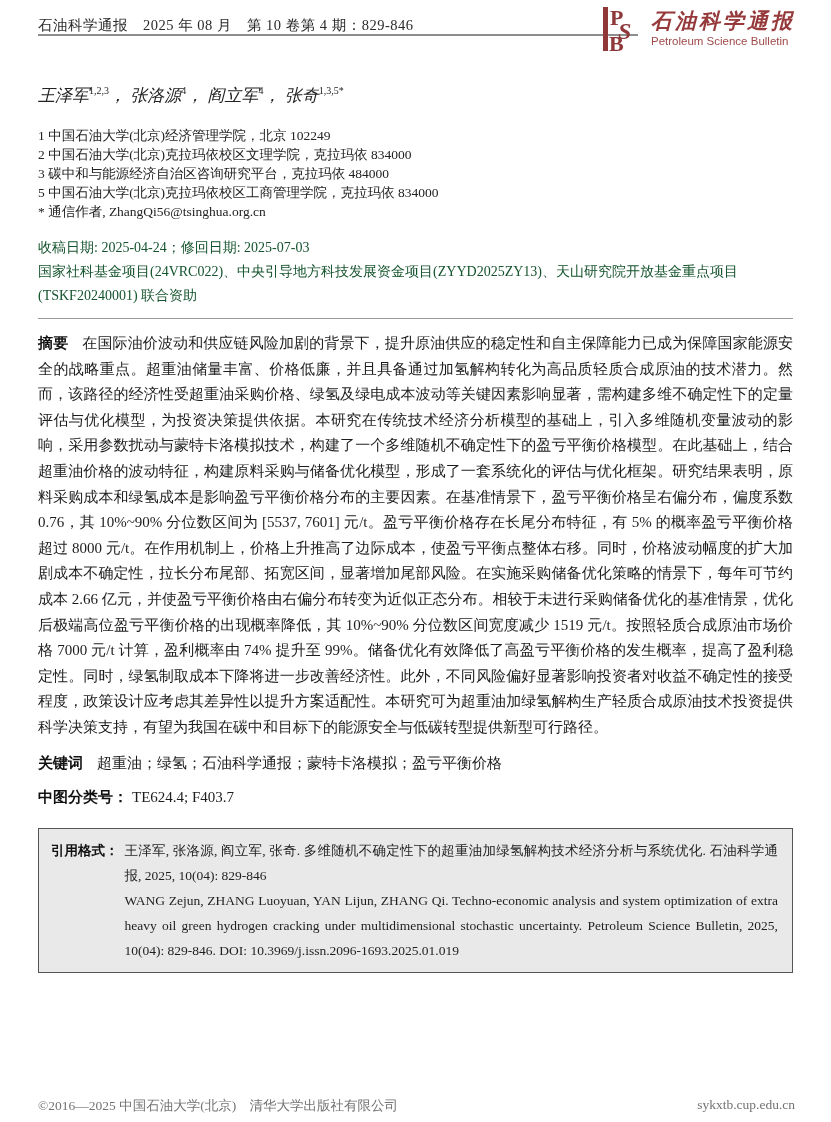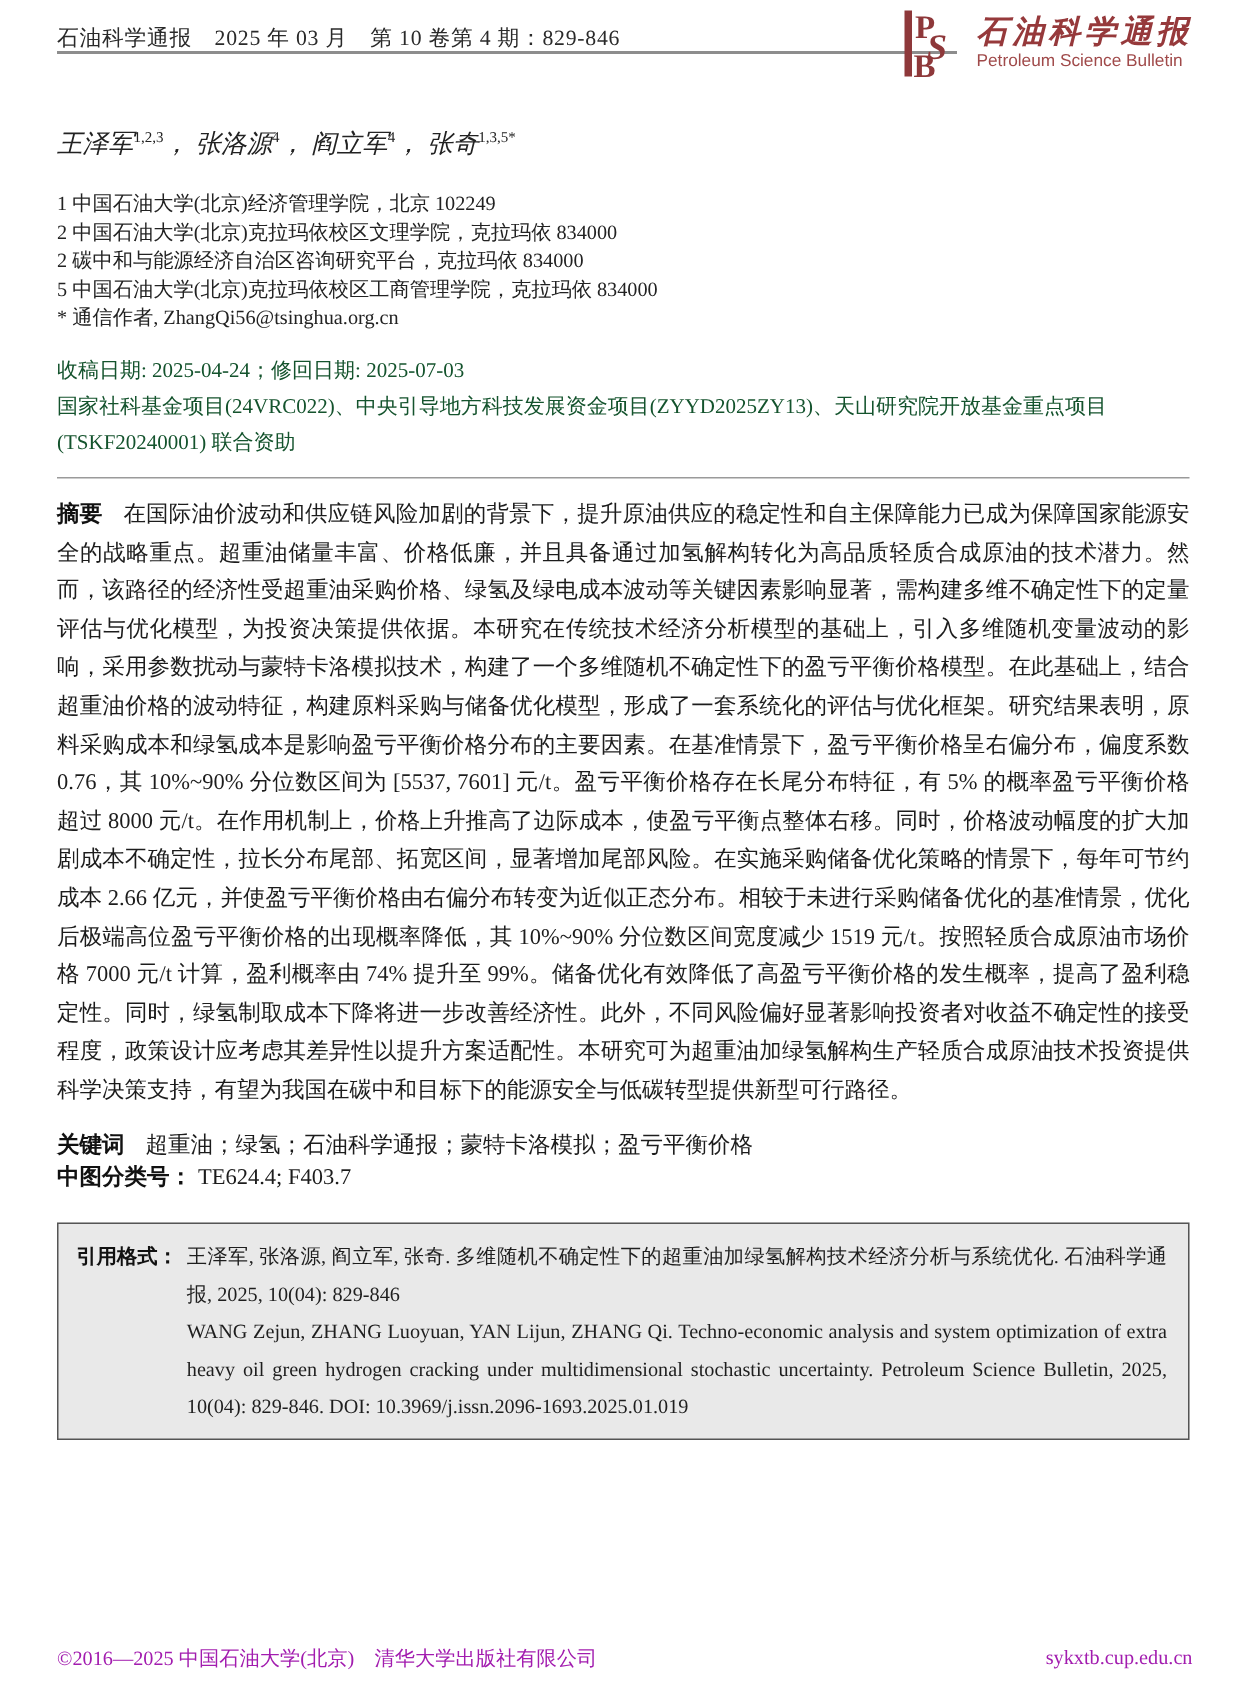--- a/index.html
+++ b/index.html
@@ -61,51 +61,51 @@
   .abstract {
     margin-top:11px;
     font-size:15px; line-height:25.6px;
     text-align:justify; color:#1c1c1c;
   }
   .inline-label {
     font-family:"Liberation Sans", sans-serif;
     font-weight:bold; margin-right:14px; color:#111;
   }
   .keywords { margin-top:13px; font-size:15px; color:#1c1c1c; }
-  .clc { margin-top:2px; font-size:15px; color:#1c1c1c; }
+  .clc { margin-top:15px; font-size:15px; color:#1c1c1c; }
 
   
   .cite-box {
     margin:21px 38px 0 38px;
     background:#e9e9e9;
     border:1.5px solid #555;
     padding:9px 14px 9px 12px;
     display:flex;
     font-size:13.5px; line-height:25px; color:#1e1e1e;
   }
   .cite-label {
     font-family:"Liberation Sans", sans-serif;
     font-weight:bold; white-space:nowrap; margin-right:6px; color:#111;
   }
   .cite-content { flex:1; text-align:justify; }
 
   
   .footer {
     position:absolute; left:38px; right:36px; top:1097px;
     display:flex; justify-content:space-between;
-    font-size:13.5px; color:#a21caf;gap:25px;
+    font-size:13.5px; color:#737373;gap:25px;
   }
 </style>
 </head>
 <body>
 
 <div class="page">
 
   <div class="header-row">
-    <div class="journal-line">石油科学通报　2025 年 03 月　第 10 卷第 4 期：829-846</div>
+    <div class="journal-line">石油科学通报　2025 年 08 月　第 10 卷第 4 期：829-846</div>
     <div class="header-rule"></div>
     <div class="logo">
       <svg class="logo-mark" width="42" height="48" viewBox="0 0 42 48">
         <rect x="1" y="2" width="5" height="44" fill="#8e383a"></rect>
         <text x="8" y="20" font-family="Liberation Serif, serif" font-weight="bold" font-size="22" fill="#8e383a">P</text>
         <text x="16" y="34" font-family="Liberation Serif, serif" font-weight="bold" font-style="italic" font-size="24" fill="#8e383a">S</text>
         <text x="7" y="46" font-family="Liberation Serif, serif" font-weight="bold" font-size="22" fill="#8e383a">B</text>
       </svg>
       <div class="logo-names">
         <span class="logo-zh">石油科学通报</span>
@@ -120,21 +120,21 @@
     <div class="authors">
       <span><span>王泽军</span><sup>1,2,3</sup></span><span>，</span>
       <span><span>张洛源</span><sup>4</sup></span><span>，</span>
       <span><span>阎立军</span><sup>4</sup></span><span>，</span>
       <span><span>张奇</span><sup>1,3,5*</sup></span>
     </div>
 
     <div class="affiliations">
       <div>1 中国石油大学(北京)经济管理学院，北京 102249</div>
       <div>2 中国石油大学(北京)克拉玛依校区文理学院，克拉玛依 834000</div>
-      <div>2 碳中和与能源经济自治区咨询研究平台，克拉玛依 834000</div>
+      <div>3 碳中和与能源经济自治区咨询研究平台，克拉玛依 484000</div>
       <div>5 中国石油大学(北京)克拉玛依校区工商管理学院，克拉玛依 834000</div>
       <div>* 通信作者, ZhangQi56@tsinghua.org.cn</div>
     </div>
 
     <div class="meta-block">
       <div>收稿日期: 2025-04-24；修回日期: 2025-07-03</div>
       <div>国家社科基金项目(24VRC022)、中央引导地方科技发展资金项目(ZYYD2025ZY13)、天山研究院开放基金重点项目(TSKF20240001) 联合资助</div>
     </div>
   </div>
 

